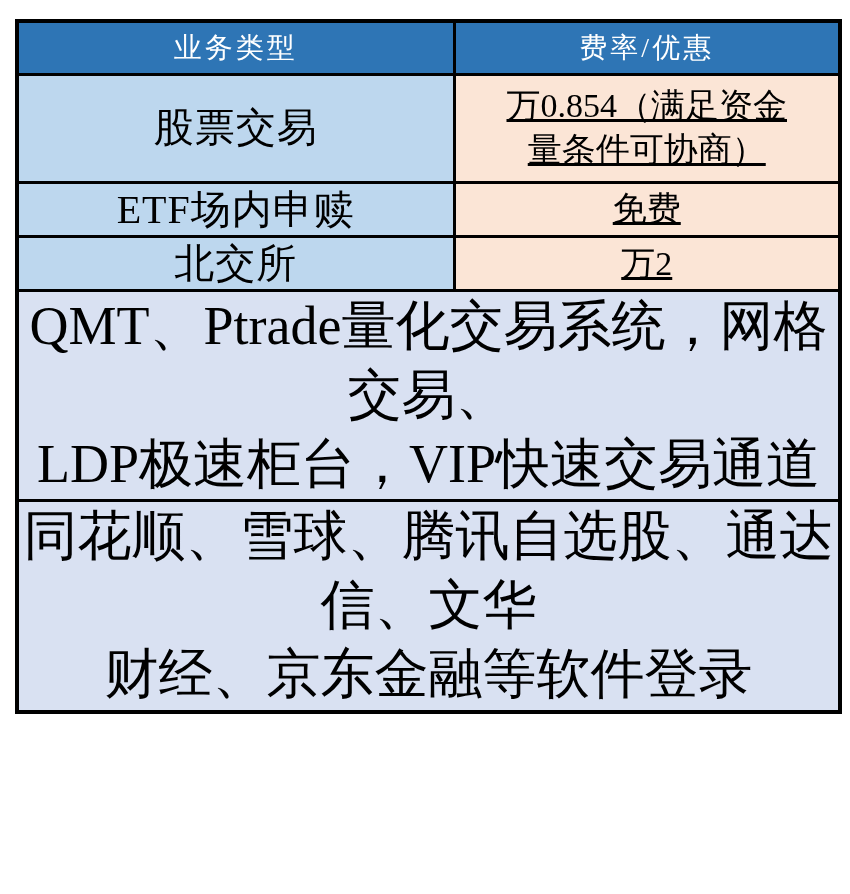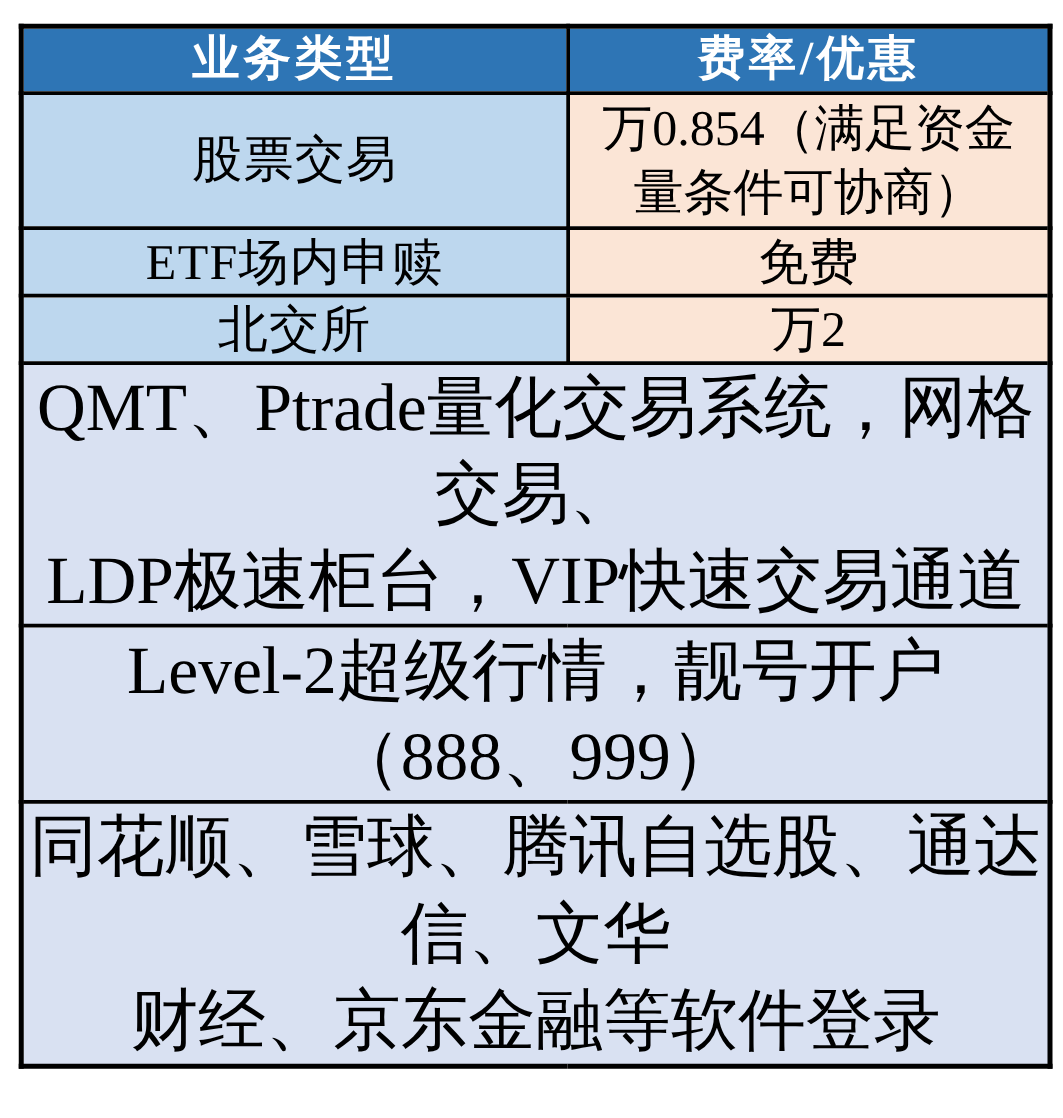--- a/index.html
+++ b/index.html
@@ -41,32 +41,32 @@
     padding:0 4px;
     white-space:pre-line;
     line-height:1.28;
     font-weight:normal;
     overflow:hidden;
   }
   .r-header{height:53px;}
   .r-header th{
     background:var(--header-bg);
     color:var(--header-text);
-    font-size:38px;
+    font-size:28px;
     letter-spacing:3px;
-    font-weight:bold;
   }
   .c-label{
     background:var(--label-bg);
     font-size:40px;
     letter-spacing:1px;
   }
   .c-value{
     background:var(--value-bg);
-    font-size:40px;
+    font-size:34px;
+    text-decoration:underline;
   }
   .r-tall{height:108px;}
   .r-std{height:51px;}
   .c-footer{
     background:var(--footer-bg);
     font-size:54px;
   }
   .f1{height:148px;line-height:1.5;}
   .f2{height:53px;}
   .f3{height:107px;line-height:1.3;margin-top:21px;}
@@ -98,21 +98,18 @@
       </tr>
       <tr class="r-std">
         <td class="c-label">北交所</td>
         <td class="c-value">万2</td>
       </tr>
       <tr>
         <td class="c-footer f1" colspan="2">QMT、Ptrade量化交易系统，网格交易、
 LDP极速柜台，VIP快速交易通道</td>
       </tr>
       <tr>
-        <td class="c-footer f2" colspan="2">Level-2超级行情，靓号开户（888、999）</td>
-      </tr>
-      <tr>
         <td class="c-footer f3" colspan="2">同花顺、雪球、腾讯自选股、通达信、文华
 财经、京东金融等软件登录</td>
       </tr>
     </tbody>
   </table>
 </div>
 
 </body></html>

